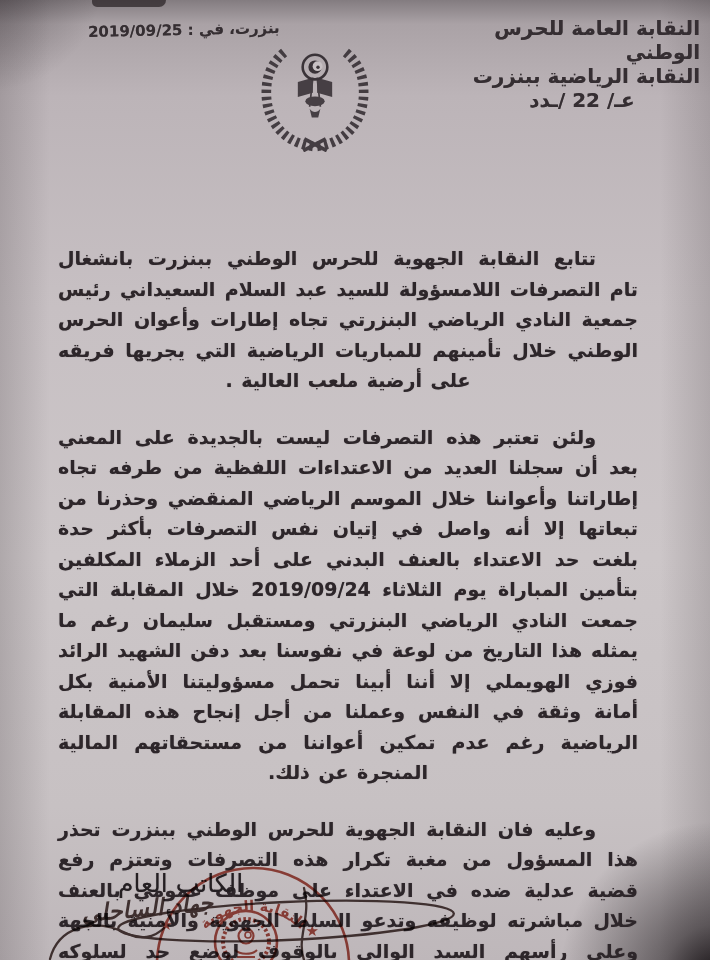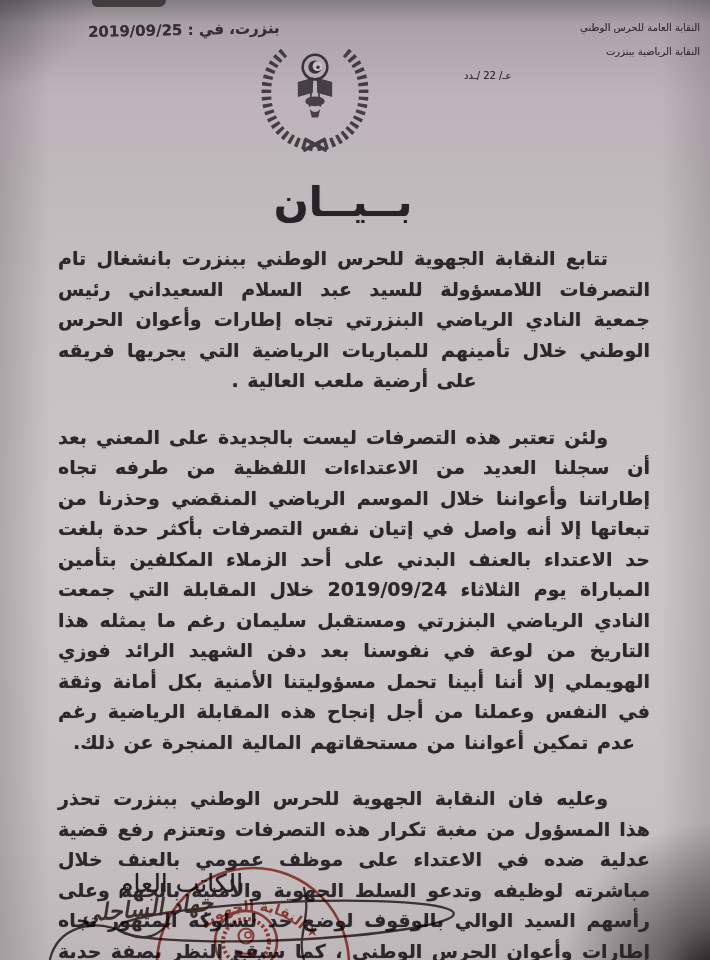--- a/index.html
+++ b/index.html
@@ -14,42 +14,42 @@
       linear-gradient(90deg, rgba(58,50,54,.20) 0%, rgba(58,50,54,0) 7%, rgba(58,50,54,0) 93%, rgba(58,50,54,.18) 100%),
       linear-gradient(180deg, #837c80 0%, #aaa2a6 2.5%, #bcb4b8 10%, #c7c0c3 32%, #ccc6c8 58%, #c7c1c3 84%, #beb7ba 100%);
     color:#2d262a;
   }
   .top-smudge{
     position:absolute;left:92px;top:0;width:74px;height:7px;
     background:#2c2528;border-radius:0 0 7px 5px;opacity:.75;
   }
   .hdr-right{
     position:absolute;top:16px;right:10px;width:270px;
-    text-align:right;font-weight:normal;font-size:10px;line-height:24px;
+    text-align:right;font-weight:bold;font-size:20px;line-height:24px;
     color:#352e32;text-shadow:0 0 .6px rgba(53,46,50,.55);
   }
-  .hdr-right .ref{padding-left:34px;text-align:left;}
+  .hdr-right .ref{padding-left:34px;text-align:center;}
   .hdr-date{
     position:absolute;top:21px;left:88px;
     font-weight:bold;font-size:15px;color:#352e32;
     transform:rotate(-1.2deg);text-shadow:0 0 .6px rgba(53,46,50,.55);
   }
   .emblem{position:absolute;top:40px;left:256px;}
   .doc-title{
     position:absolute;top:178px;left:0;width:686px;
     text-align:center;font-size:41px;font-weight:bold;color:#292226;
     text-shadow:0 0 .8px rgba(41,34,38,.6);
   }
   .body-text{
     position:absolute;top:243px;right:60px;width:592px;
     direction:rtl;font-size:19px;font-weight:bold;line-height:30.5px;
     text-align:justify;color:#2d262a;word-spacing:2px;
     text-shadow:0 0 .7px rgba(45,38,42,.5);
   }
-  .body-text p{margin:0 0 26px 0;text-indent:42px;text-align-last:center;}
+  .body-text p{margin:0 12px 26px 0;text-indent:42px;text-align-last:center;}
   .u{text-underline-offset:4px;}
   .sig-title{
     position:absolute;top:869px;left:118px;width:130px;
     font-size:25px;font-weight:normal;color:#241f22;text-align:left;
     z-index:1;text-shadow:0 0 .7px rgba(36,31,34,.55);
   }
   .stamp{position:absolute;top:854px;left:147px;z-index:2;mix-blend-mode:multiply;}
   .signature{position:absolute;top:876px;left:36px;z-index:3;mix-blend-mode:multiply;}
 </style>
 </head>
@@ -83,21 +83,20 @@
       <g fill="#3a3338" opacity="0.9">
         <polygon points="39,39 53,35 53,49 39,53"></polygon>
         <polygon points="71,39 57,35 57,49 71,53"></polygon>
         <path d="M53,35 L50,62 M57,35 L60,62" stroke="#3a3338" stroke-width="1.6" fill="none"></path>
         <ellipse cx="55" cy="57" rx="9" ry="4.6"></ellipse>
         <path d="M50,64 C53,68 57,68 60,64 L58,72 L52,72 Z"></path>
       </g>
     </svg>
   </div>
 
-  <div class="doc-title">بــيــان</div>
 
   <div class="body-text">
     <p>تتابع النقابة الجهوية للحرس الوطني ببنزرت بانشغال تام التصرفات اللامسؤولة للسيد عبد السلام السعيداني رئيس جمعية النادي الرياضي البنزرتي تجاه إطارات وأعوان الحرس الوطني خلال تأمينهم للمباريات الرياضية التي يجريها فريقه على أرضية ملعب العالية .</p>
     <p>ولئن تعتبر هذه التصرفات ليست بالجديدة على المعني بعد أن سجلنا العديد من الاعتداءات اللفظية من طرفه تجاه إطاراتنا وأعواننا خلال الموسم الرياضي المنقضي وحذرنا من تبعاتها إلا أنه واصل في إتيان نفس التصرفات بأكثر حدة بلغت حد الاعتداء بالعنف البدني على أحد الزملاء المكلفين بتأمين المباراة يوم الثلاثاء 2019/09/24 خلال المقابلة التي جمعت النادي الرياضي البنزرتي ومستقبل سليمان رغم ما يمثله هذا التاريخ من لوعة في نفوسنا بعد دفن الشهيد الرائد فوزي الهويملي إلا أننا أبينا تحمل مسؤوليتنا الأمنية بكل أمانة وثقة في النفس وعملنا من أجل إنجاح هذه المقابلة الرياضية رغم عدم تمكين أعواننا من مستحقاتهم المالية المنجرة عن ذلك.</p>
     <p><span>وعليه فان النقابة الجهوية للحرس الوطني ببنزرت تحذر هذا المسؤول من مغبة تكرار هذه التصرفات وتعتزم رفع قضية عدلية ضده في الاعتداء على موظف عمومي بالعنف خلال مباشرته لوظيفه وتدعو السلط الجهوية والأمنية بالجهة وعلى رأسهم </span><span class="u">السيد الوالي</span><span> بالوقوف لوضع حد لسلوكه المتهور تجاه إطارات وأعوان الحرس الوطني ، كما سيقع النظر بصفة جدية في مقاطعة تأمين المباريات التي يجريها فريق النادي الرياضي البنزرتي على أرضية ملعب العالية إذا لم يتم التفاعل ايجابيا مع بياننا هذا ودعوتنا لعقد جلسة عمل في أقرب الآجال يعتذر خلالها رئيس الجمعية ويلتزم بالانضباط للقواعد الأمنية وتمكين الأعوان من مستحقاتهم المالية للمواسم المنقضية.</span></p>
   </div>
 
   <div class="sig-title">الكاتب العام</div>
 
   <div class="stamp">

